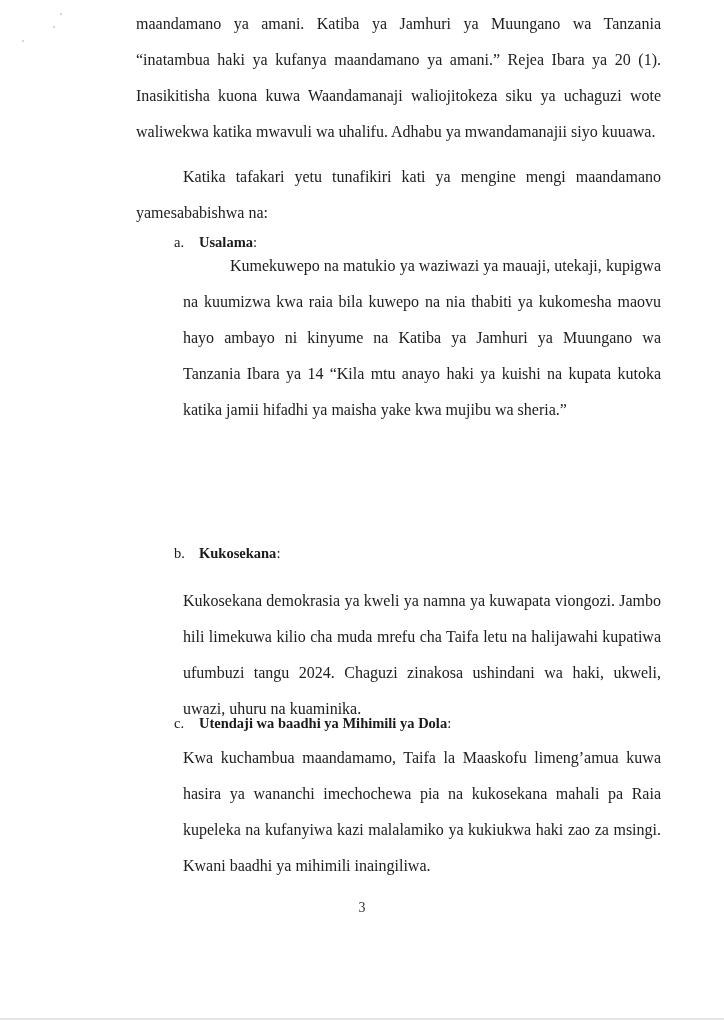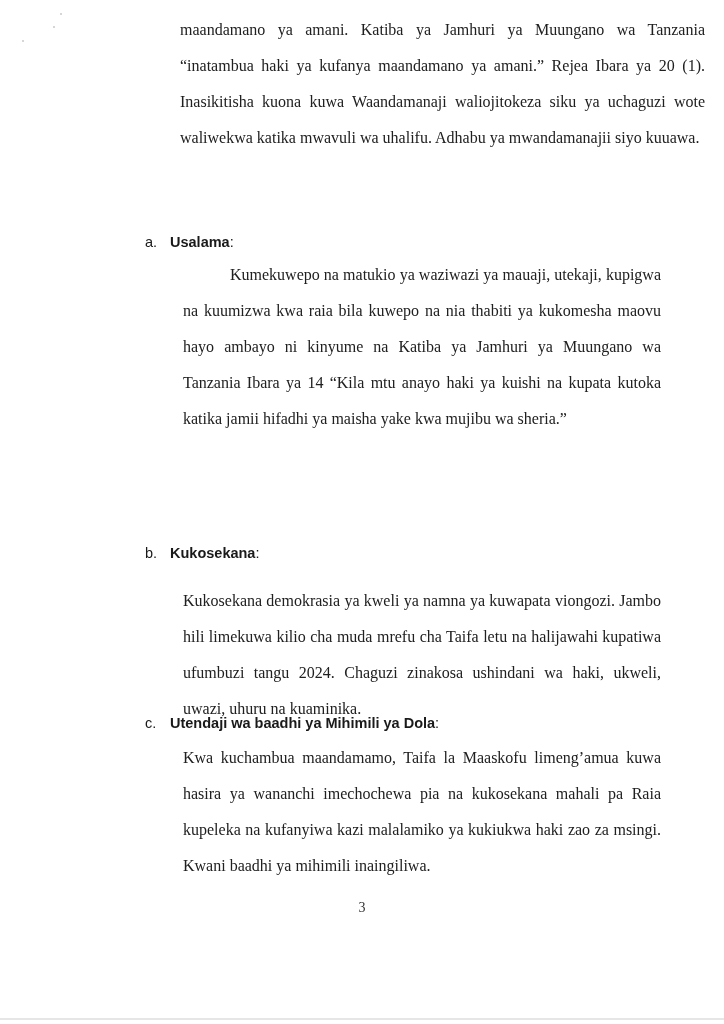--- a/index.html
+++ b/index.html
@@ -27,22 +27,22 @@
     line-height: 36px;
     text-align: justify;
     color: #202020;
   }
   .block.full { left: 136px; width: 525px; }
   .block.indent { left: 183px; width: 478px; }
   .block .ind { display: inline-block; width: 47px; }
   .block.last-line-left { text-align-last: left; }
   .heading {
     position: absolute;
-    left: 145px;
-    font-family: Liberation Sans, sans-serif;
+    left: 174px;
+    font-family: Liberation Serif, serif;
     font-size: 14.5px;
     line-height: 20px;
     color: #1a1a1a;
   }
   .heading .lbl {
     display: inline-block;
     width: 25px;
     font-weight: normal;
   }
   .heading .ttl { font-weight: bold; }
@@ -70,29 +70,32 @@
 </style>
 </head>
 <body>
 
 <div class="page">
 
   <span class="speck" style="left:22px;top:40px;"></span>
   <span class="speck" style="left:53px;top:26px;"></span>
   <span class="speck" style="left:60px;top:13px;"></span>
 
-  <div class="block full last-line-left" style="top:12px;margin-left:44px;">
+  <div class="block full last-line-left" style="top:6px;">
     <span>maandamano ya amani. Katiba ya Jamhuri ya Muungano wa Tanzania “inatambua haki ya kufanya maandamano ya amani.” Rejea Ibara ya 20 (1). Inasikitisha kuona kuwa Waandamanaji waliojitokeza siku ya uchaguzi wote waliwekwa katika mwavuli wa uhalifu. Adhabu ya mwandamanajii siyo kuuawa.</span>
   </div>
 
+  <div class="block full last-line-left" style="top:159px;">
+    <span class="ind"></span><span>Katika tafakari yetu tunafikiri kati ya mengine mengi maandamano yamesababishwa na:</span>
+  </div>
 
   <div class="heading" style="top:232px;">
     <span class="lbl">a.</span><span class="ttl">Usalama</span><span class="colon">:</span>
   </div>
-  <div class="block indent last-line-left" style="top:257px;">
+  <div class="block indent last-line-left" style="top:248px;">
     <span class="ind"></span><span>Kumekuwepo na matukio ya waziwazi ya mauaji, utekaji, kupigwa na kuumizwa kwa raia bila kuwepo na nia thabiti ya kukomesha maovu hayo ambayo ni kinyume na Katiba ya Jamhuri ya Muungano wa Tanzania Ibara ya 14 “Kila mtu anayo haki ya kuishi na kupata kutoka katika jamii hifadhi ya maisha yake kwa mujibu wa sheria.”</span>
   </div>
 
   <div class="heading" style="top:543px;">
     <span class="lbl">b.</span><span class="ttl">Kukosekana</span><span class="colon">:</span>
   </div>
   <div class="block indent last-line-left" style="top:583px;">
     <span>Kukosekana demokrasia ya kweli ya namna ya kuwapata viongozi. Jambo hili limekuwa kilio cha muda mrefu cha Taifa letu na halijawahi kupatiwa ufumbuzi tangu 2024. Chaguzi zinakosa ushindani wa haki, ukweli, uwazi, uhuru na kuaminika.</span>
   </div>
 

